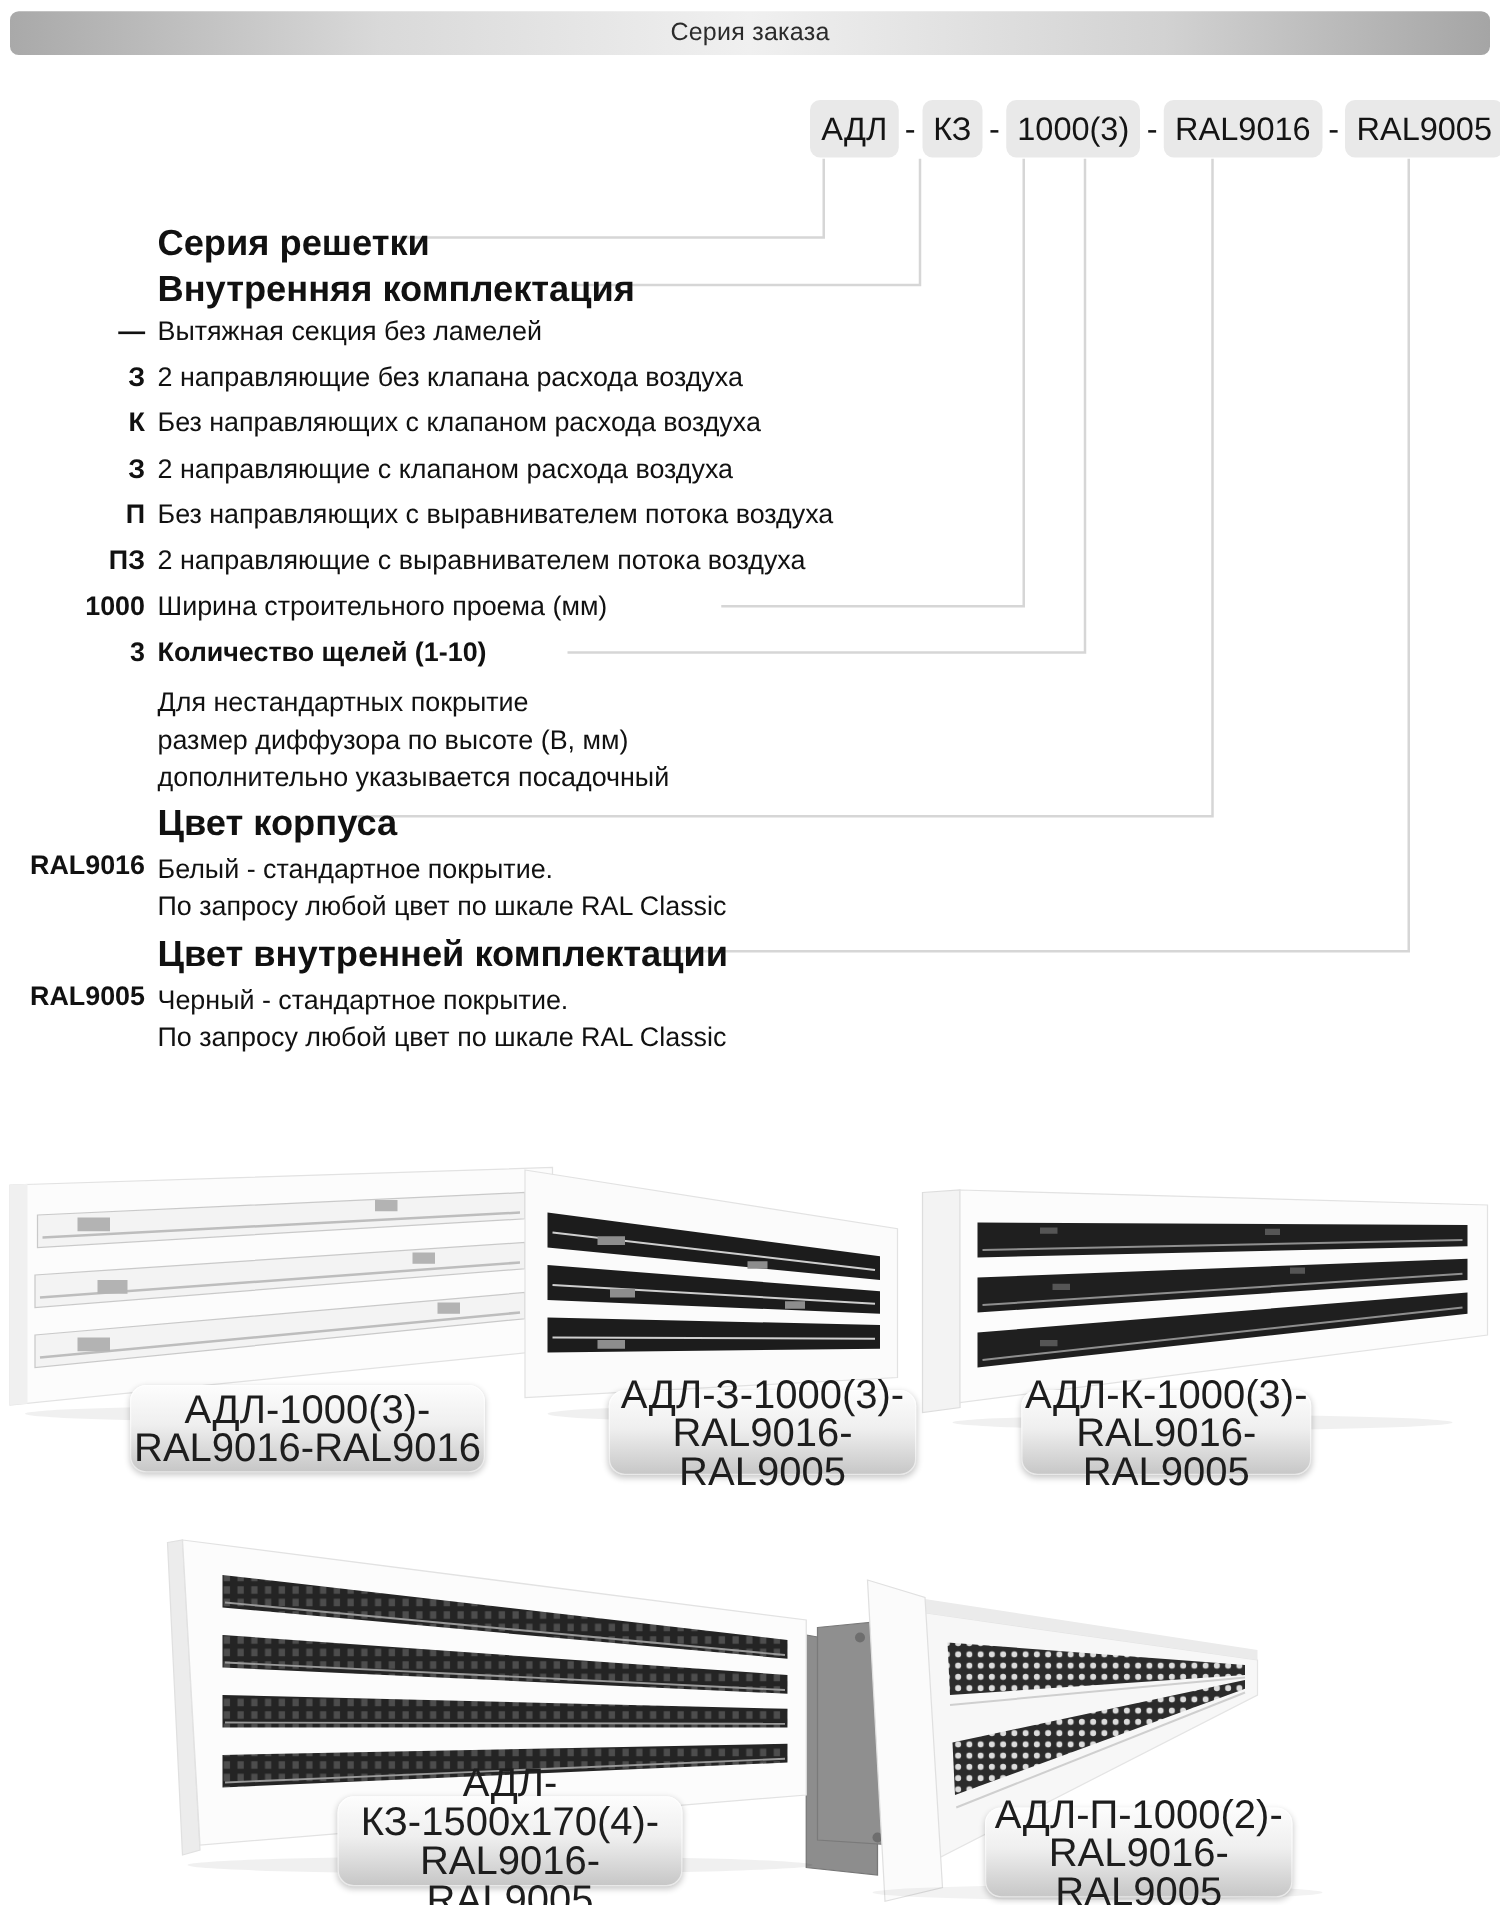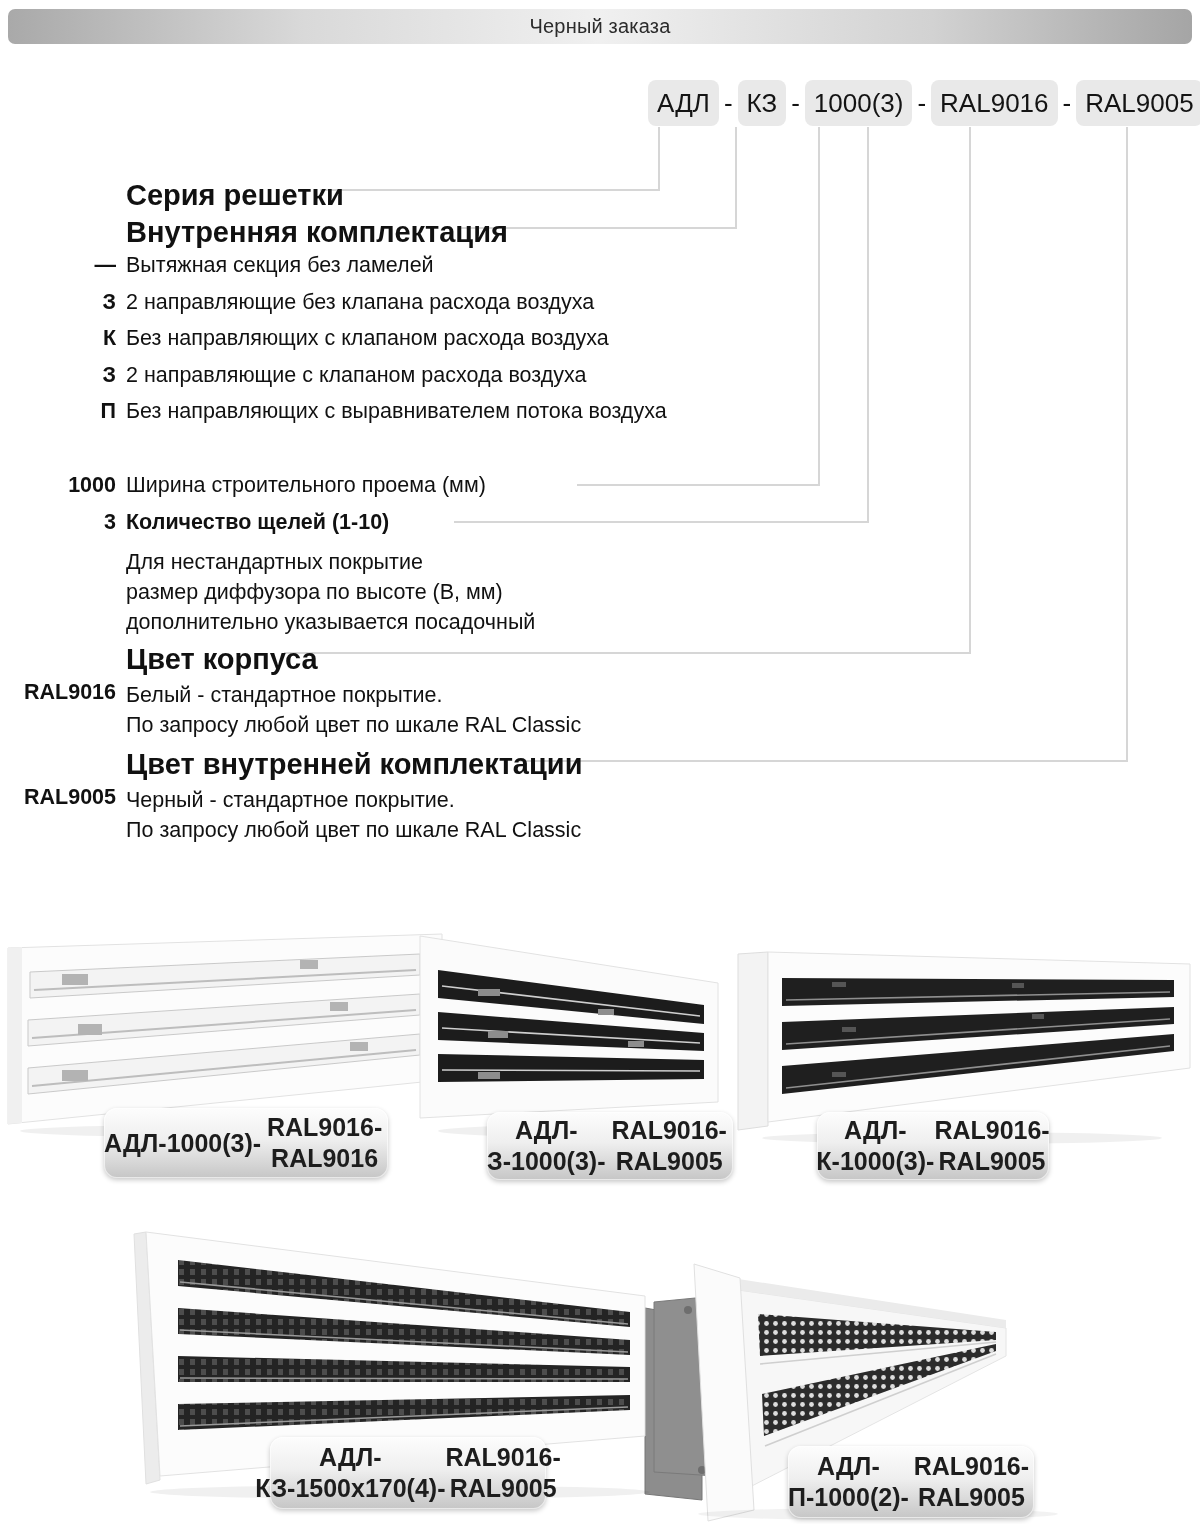--- a/index.html
+++ b/index.html
@@ -27,32 +27,32 @@
   .lrow{position:absolute;left:0;width:780px;height:26px;font-size:21.5px;}
   .lrow .pfx{position:absolute;left:0;top:0;width:116px;text-align:right;font-weight:700;white-space:nowrap;}
   .lrow .desc{position:absolute;left:126px;top:0;white-space:nowrap;}
   .lhead{position:absolute;left:126px;font-size:29px;font-weight:700;white-space:nowrap;}
   .lblock{position:absolute;left:126px;font-size:21.5px;line-height:30px;white-space:nowrap;}
 
   
   .plabel{position:absolute;border-radius:13px;
     background:linear-gradient(180deg,#fdfdfd 0%,#efefef 45%,#c6c6c6 100%);
     box-shadow:0 2px 5px rgba(0,0,0,.22), inset 0 0 0 1px rgba(255,255,255,.6);
-    display:flex;flex-direction:row;align-items:center;justify-content:center;
-    font-size:25px;line-height:31px;color:#1d1d1d;text-align:center;font-weight:bold;}
+    display:flex;flex-direction:column;align-items:center;justify-content:center;
+    font-size:32px;line-height:31px;color:#1d1d1d;text-align:center;}
 
   .product{position:absolute;}
 </style>
 </head>
 <body>
 
 <div class="page">
 
   <div class="header-bar">
-    <span>Черный заказа</span>
+    <span>Серия заказа</span>
   </div>
 
   <div class="code-row">
     <span class="code-box">АДЛ</span>
     <span class="code-dash">-</span>
     <span class="code-box">КЗ</span>
     <span class="code-dash">-</span>
     <span class="code-box">1000(3)</span>
     <span class="code-dash">-</span>
     <span class="code-box">RAL9016</span>
@@ -86,20 +86,24 @@
     <span class="pfx">К</span>
     <span class="desc">Без направляющих с клапаном расхода воздуха</span>
   </div>
   <div class="lrow" style="top:363px">
     <span class="pfx">З</span>
     <span class="desc">2 направляющие с клапаном расхода воздуха</span>
   </div>
   <div class="lrow" style="top:399px">
     <span class="pfx">П</span>
     <span class="desc">Без направляющих с выравнивателем потока воздуха</span>
+  </div>
+  <div class="lrow" style="top:436px">
+    <span class="pfx">ПЗ</span>
+    <span class="desc">2 направляющие с выравнивателем потока воздуха</span>
   </div>
 
   <div class="lrow" style="top:473px">
     <span class="pfx">1000</span>
     <span class="desc" style="font-weight:400">Ширина строительного проема (мм)</span>
   </div>
   <div class="lrow" style="top:510px">
     <span class="pfx">3</span>
     <span class="desc" style="font-weight:700">Количество щелей (1-10)</span>
   </div>

